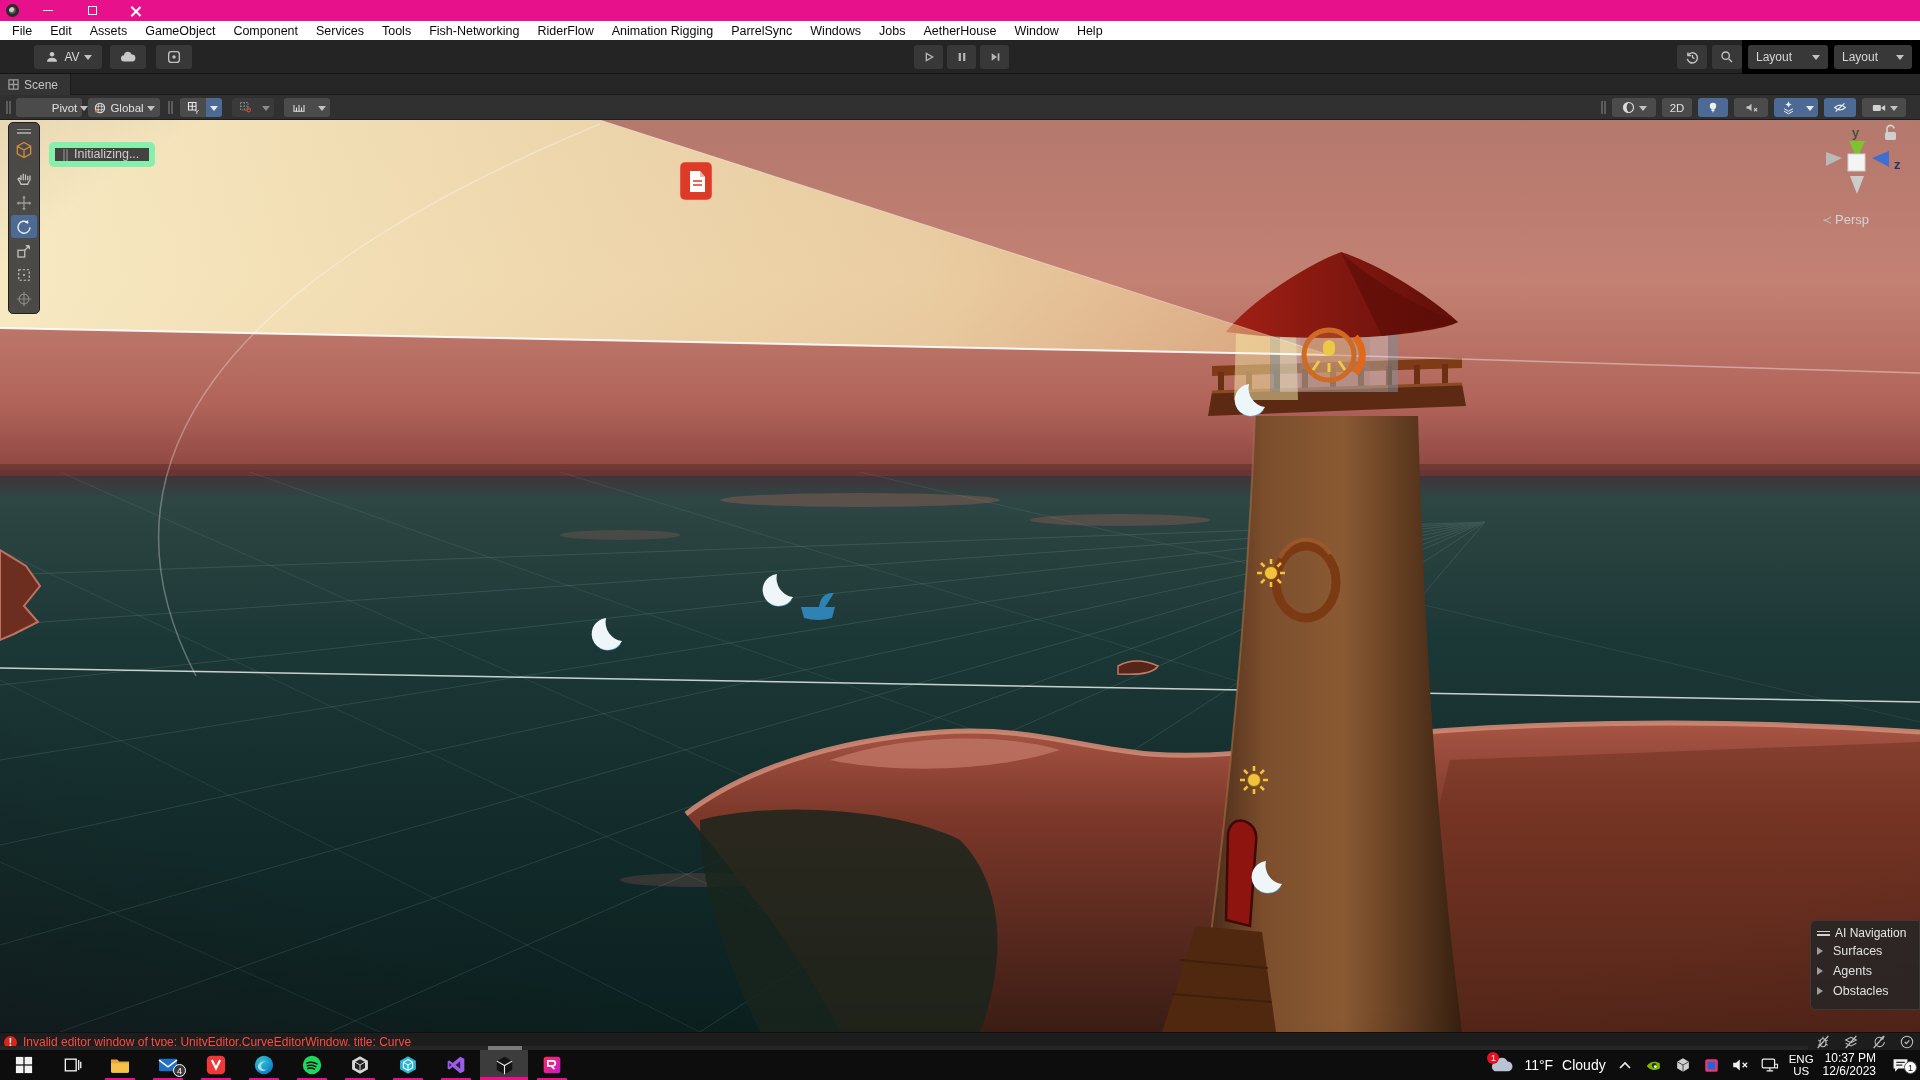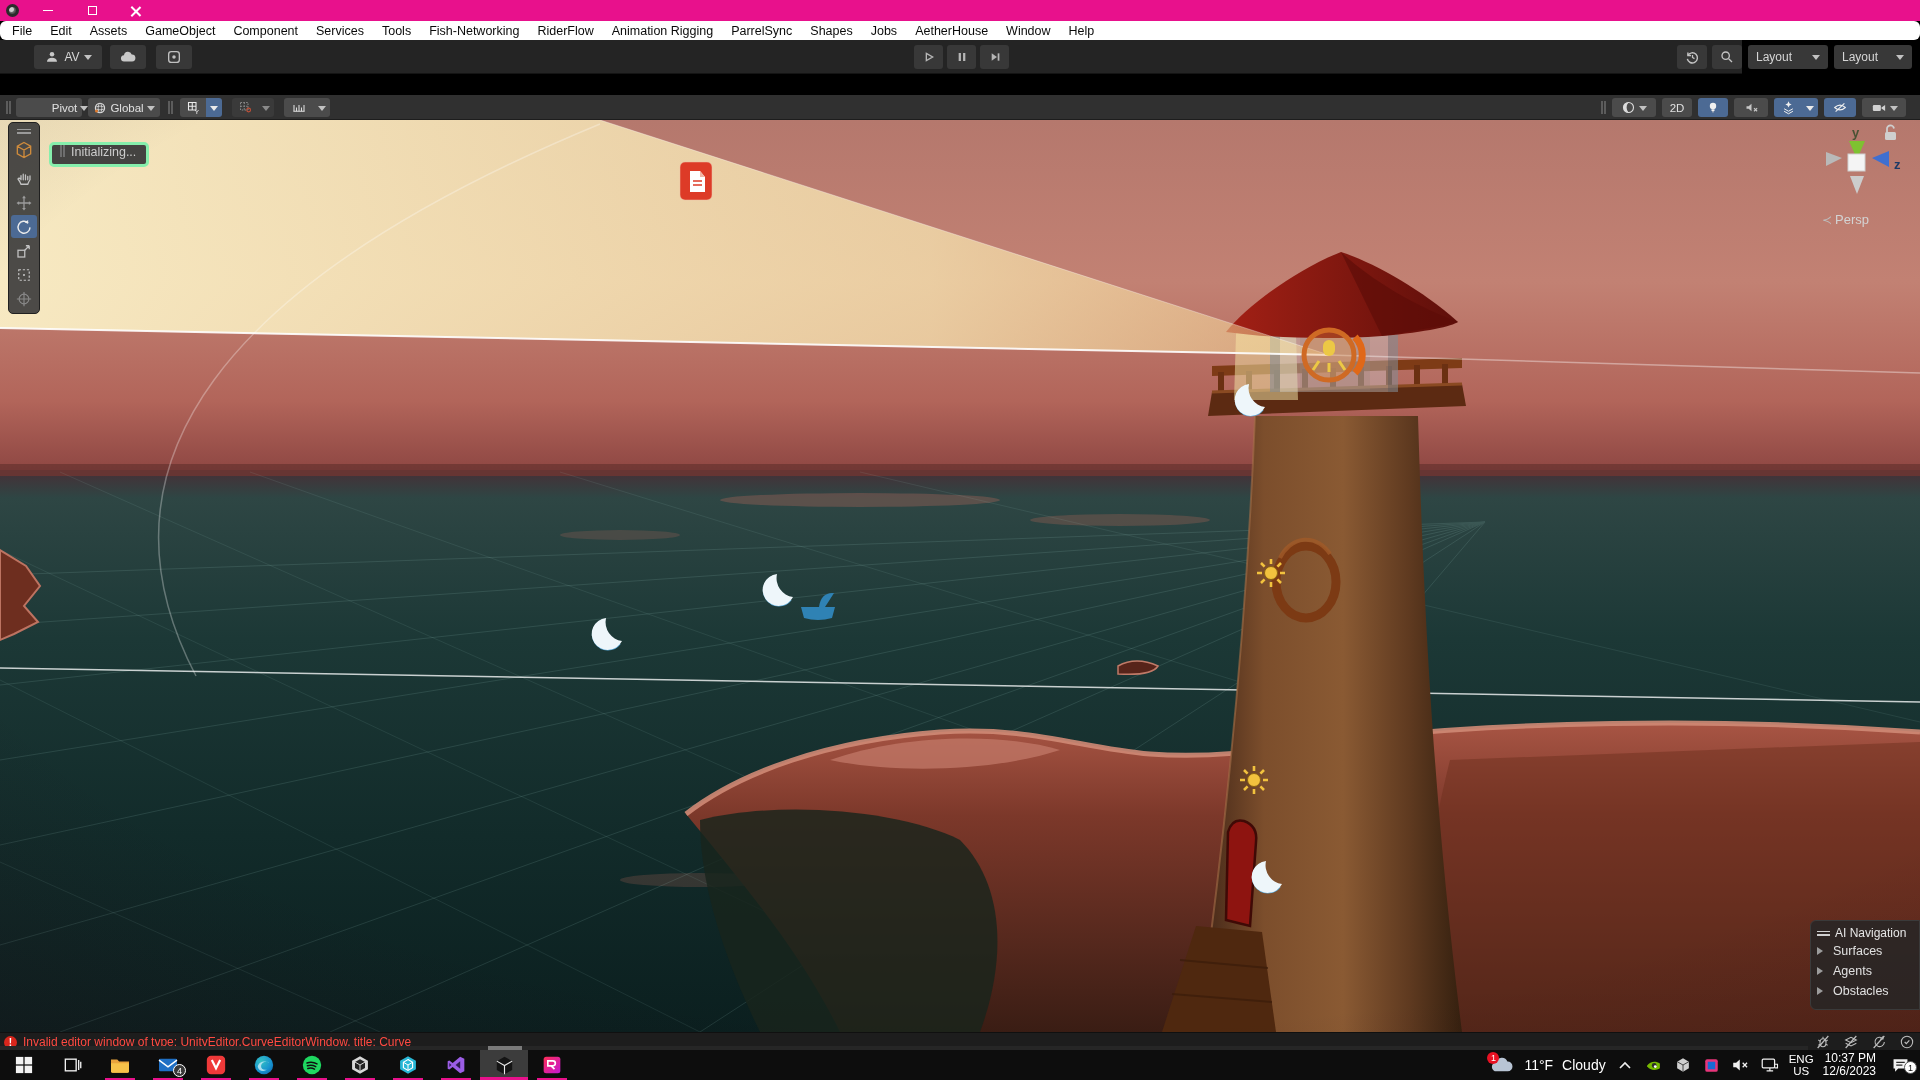--- a/index.html
+++ b/index.html
@@ -18,21 +18,21 @@
   .wbtn { width:44px; height:21px; display:flex; align-items:center; justify-content:center; }
   .wbtn .bar { width:10px; height:1px; background:#fff; }
   .wbtn .box { width:9px; height:9px; border:1px solid #fff; }
   .wbtn .x { position:relative; width:10px; height:10px; }
   .wbtn .x::before,.wbtn .x::after{ content:""; position:absolute; left:4px; top:-1px;
     width:1.5px; height:13px; background:#fff; }
   .wbtn .x::before{ transform:rotate(45deg);} .wbtn .x::after{ transform:rotate(-45deg);}
 
   
   .menubar { position:absolute; top:21px; left:0; width:1920px; height:19px; background:#fff;
-    display:flex; align-items:center; padding-left:3px;border-radius:6px; }
+    display:flex; align-items:center; padding-left:3px; }
   .menubar span { font-size:12.5px; color:#0a0a0a; padding:0 9px; cursor:default; }
 
   
   .utoolbar { position:absolute; top:40px; left:0; width:1742px; height:34px; background:#242424;
     border-bottom:1px solid #141414; color:#cfcfcf; }
   .tbtn { position:absolute; top:5px; height:24px; background:#383838; border-radius:3px;
     display:flex; align-items:center; justify-content:center; gap:4px; font-size:12px; color:#d6d6d6; }
   .caret { width:0; height:0; border:4px solid transparent; border-top:5px solid #c2c2c2;
     margin-top:5px; }
   svg.ic { display:block; }
@@ -52,22 +52,22 @@
   .sbtn.blue { background:#4c6a94; }
   .sbtn.dim  { background:#3a3a3a; color:#8a8a8a; }
   .grip { position:absolute; top:6px; width:5px; height:13px;
     border-left:2px solid #5c5c5c; border-right:2px solid #5c5c5c; }
 
   
   .viewport { position:absolute; top:120px; left:0; width:1920px; height:912px; background:#8a4340; }
   .viewport > svg.scene { position:absolute; left:0; top:0; }
 
   .tooltip { position:absolute; left:49px; top:22px; height:25px; background:#3a3a3af2;
-    border:3px solid #86efac; border-radius:5px; color:#cccccc; font-size:12.5px;
-    display:flex; align-items:flex-start; padding:0 10px 0 8px; gap:6px; }
+    border:6px solid #86efac; border-radius:5px; color:#cccccc; font-size:12.5px;
+    display:flex; align-items:flex-end; padding:0 10px 0 8px; gap:6px; }
   .tooltip .gripmark{ width:5px;height:12px;border-left:2px solid #6e6e6e;border-right:2px solid #6e6e6e;}
 
   
   .palette { position:absolute; left:8px; top:2px; width:32px; background:#3a3a3ae8;
     border:1px solid #202020; border-radius:5px; padding:2px; }
   .palette .phead { height:12px; display:flex; flex-direction:column; justify-content:center; gap:2px;
     align-items:center; }
   .palette .phead i { display:block; width:14px; height:1.5px; background:#9a9a9a; }
   .ptool { width:26px; height:23px; margin:1px auto; border-radius:3px; display:flex;
     align-items:center; justify-content:center; background:transparent; }
@@ -144,21 +144,21 @@
     <span>Edit</span>
     <span>Assets</span>
     <span>GameObject</span>
     <span>Component</span>
     <span>Services</span>
     <span>Tools</span>
     <span>Fish-Networking</span>
     <span>RiderFlow</span>
     <span>Animation Rigging</span>
     <span>ParrelSync</span>
-    <span>Shapes</span>
+    <span>Windows</span>
     <span>Jobs</span>
     <span>AetherHouse</span>
     <span>Window</span>
     <span>Help</span>
   </div>
 
   <div class="utoolbar">
     <div class="tbtn" style="left:34px;width:68px;">
       <svg class="ic" width="16" height="16" viewBox="0 0 24 24">
         <circle cx="12" cy="8" r="3.4" fill="#c8c8c8"></circle>
@@ -213,20 +213,28 @@
     <div class="tbtn" style="left:1748px;width:80px;justify-content:space-between;padding:0 8px;">
       <span>Layout</span>
       <div class="caret"></div>
     </div>
     <div class="tbtn" style="left:1834px;width:78px;justify-content:space-between;padding:0 8px;">
       <span>Layout</span>
       <div class="caret"></div>
     </div>
   </div>
 
+  <div class="tabbar">
+    <div class="tab">
+      <svg class="ic" width="11" height="11" viewBox="0 0 12 12">
+        <path d="M1 1h10v10H1Z M1 6h10 M6 1v10" fill="none" stroke="#9a9a9a" stroke-width="1.4"></path>
+      </svg>
+      <span>Scene</span>
+    </div>
+  </div>
 
   <div class="stoolbar">
     <div class="grip" style="left:6px;"></div>
 
     <div class="sbtn" style="left:16px;width:66px;padding-left:44px;">
       <svg class="ic" width="14" height="14" viewBox="0 0 24 24">
         <rect x="5" y="5" width="14" height="14" fill="none" stroke="#dcdcdc" stroke-width="1.8"></rect>
         <path d="M6 18 18 6" stroke="#dcdcdc" stroke-width="1.5"></path>
         <circle cx="6" cy="18" r="3" fill="#e07b2e"></circle>
       </svg>

